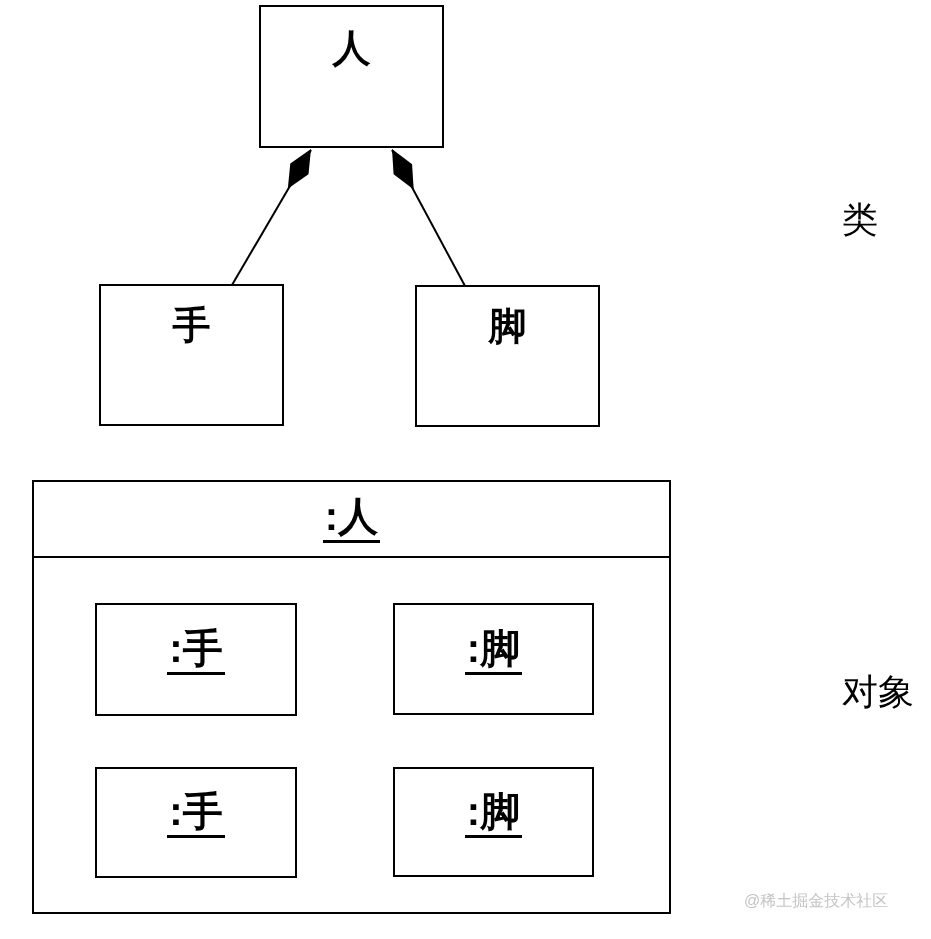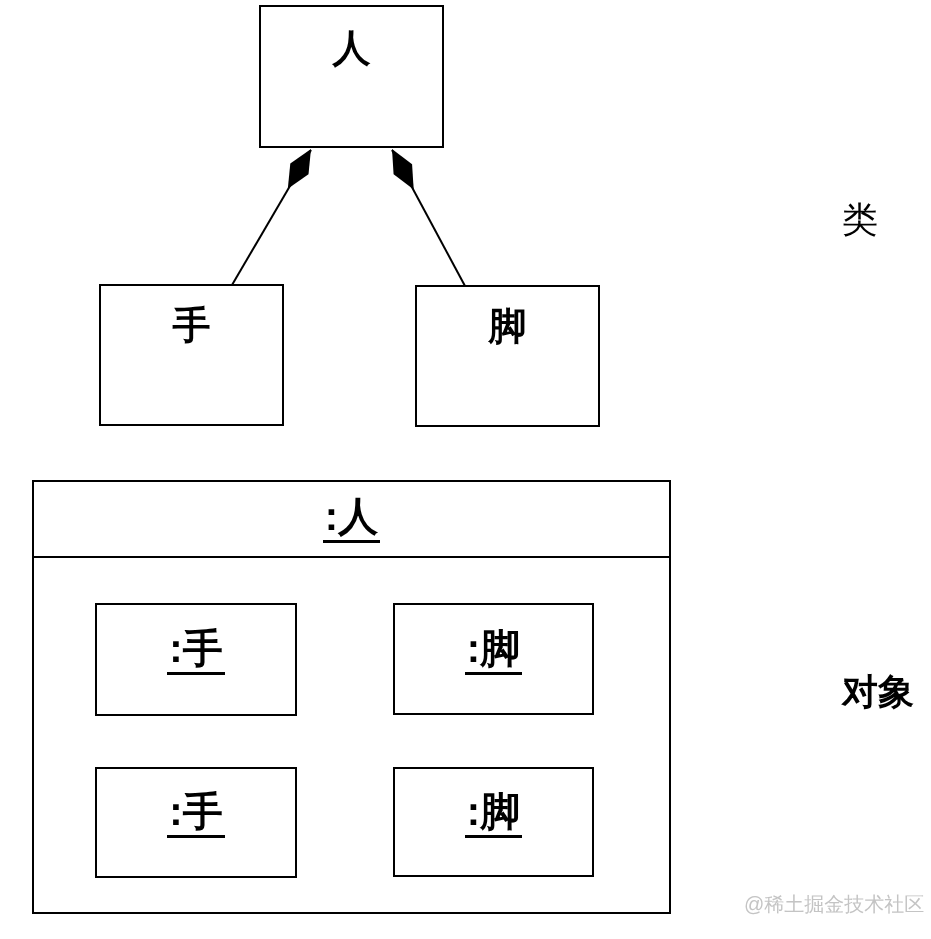--- a/index.html
+++ b/index.html
@@ -82,27 +82,27 @@
 
   .side-label {
     position: absolute;
     font-size: 36px;
     font-weight: normal;
     color: #000000;
     line-height: 1;
     white-space: nowrap;
   }
   .label-class  { left: 842px; top: 202px; }
-  .label-object { left: 842px; top: 674px; font-weight: bold; }
+  .label-object { left: 842px; top: 674px; }
 
   .watermark {
     position: absolute;
     left: 744px;
     top: 891px;
-    font-size: 20px;
+    font-size: 16px;
     color: #c4c4c4;
     white-space: nowrap;
     letter-spacing: 0px;
   }
 </style>
 </head>
 <body>
 
 <div class="canvas">
 

